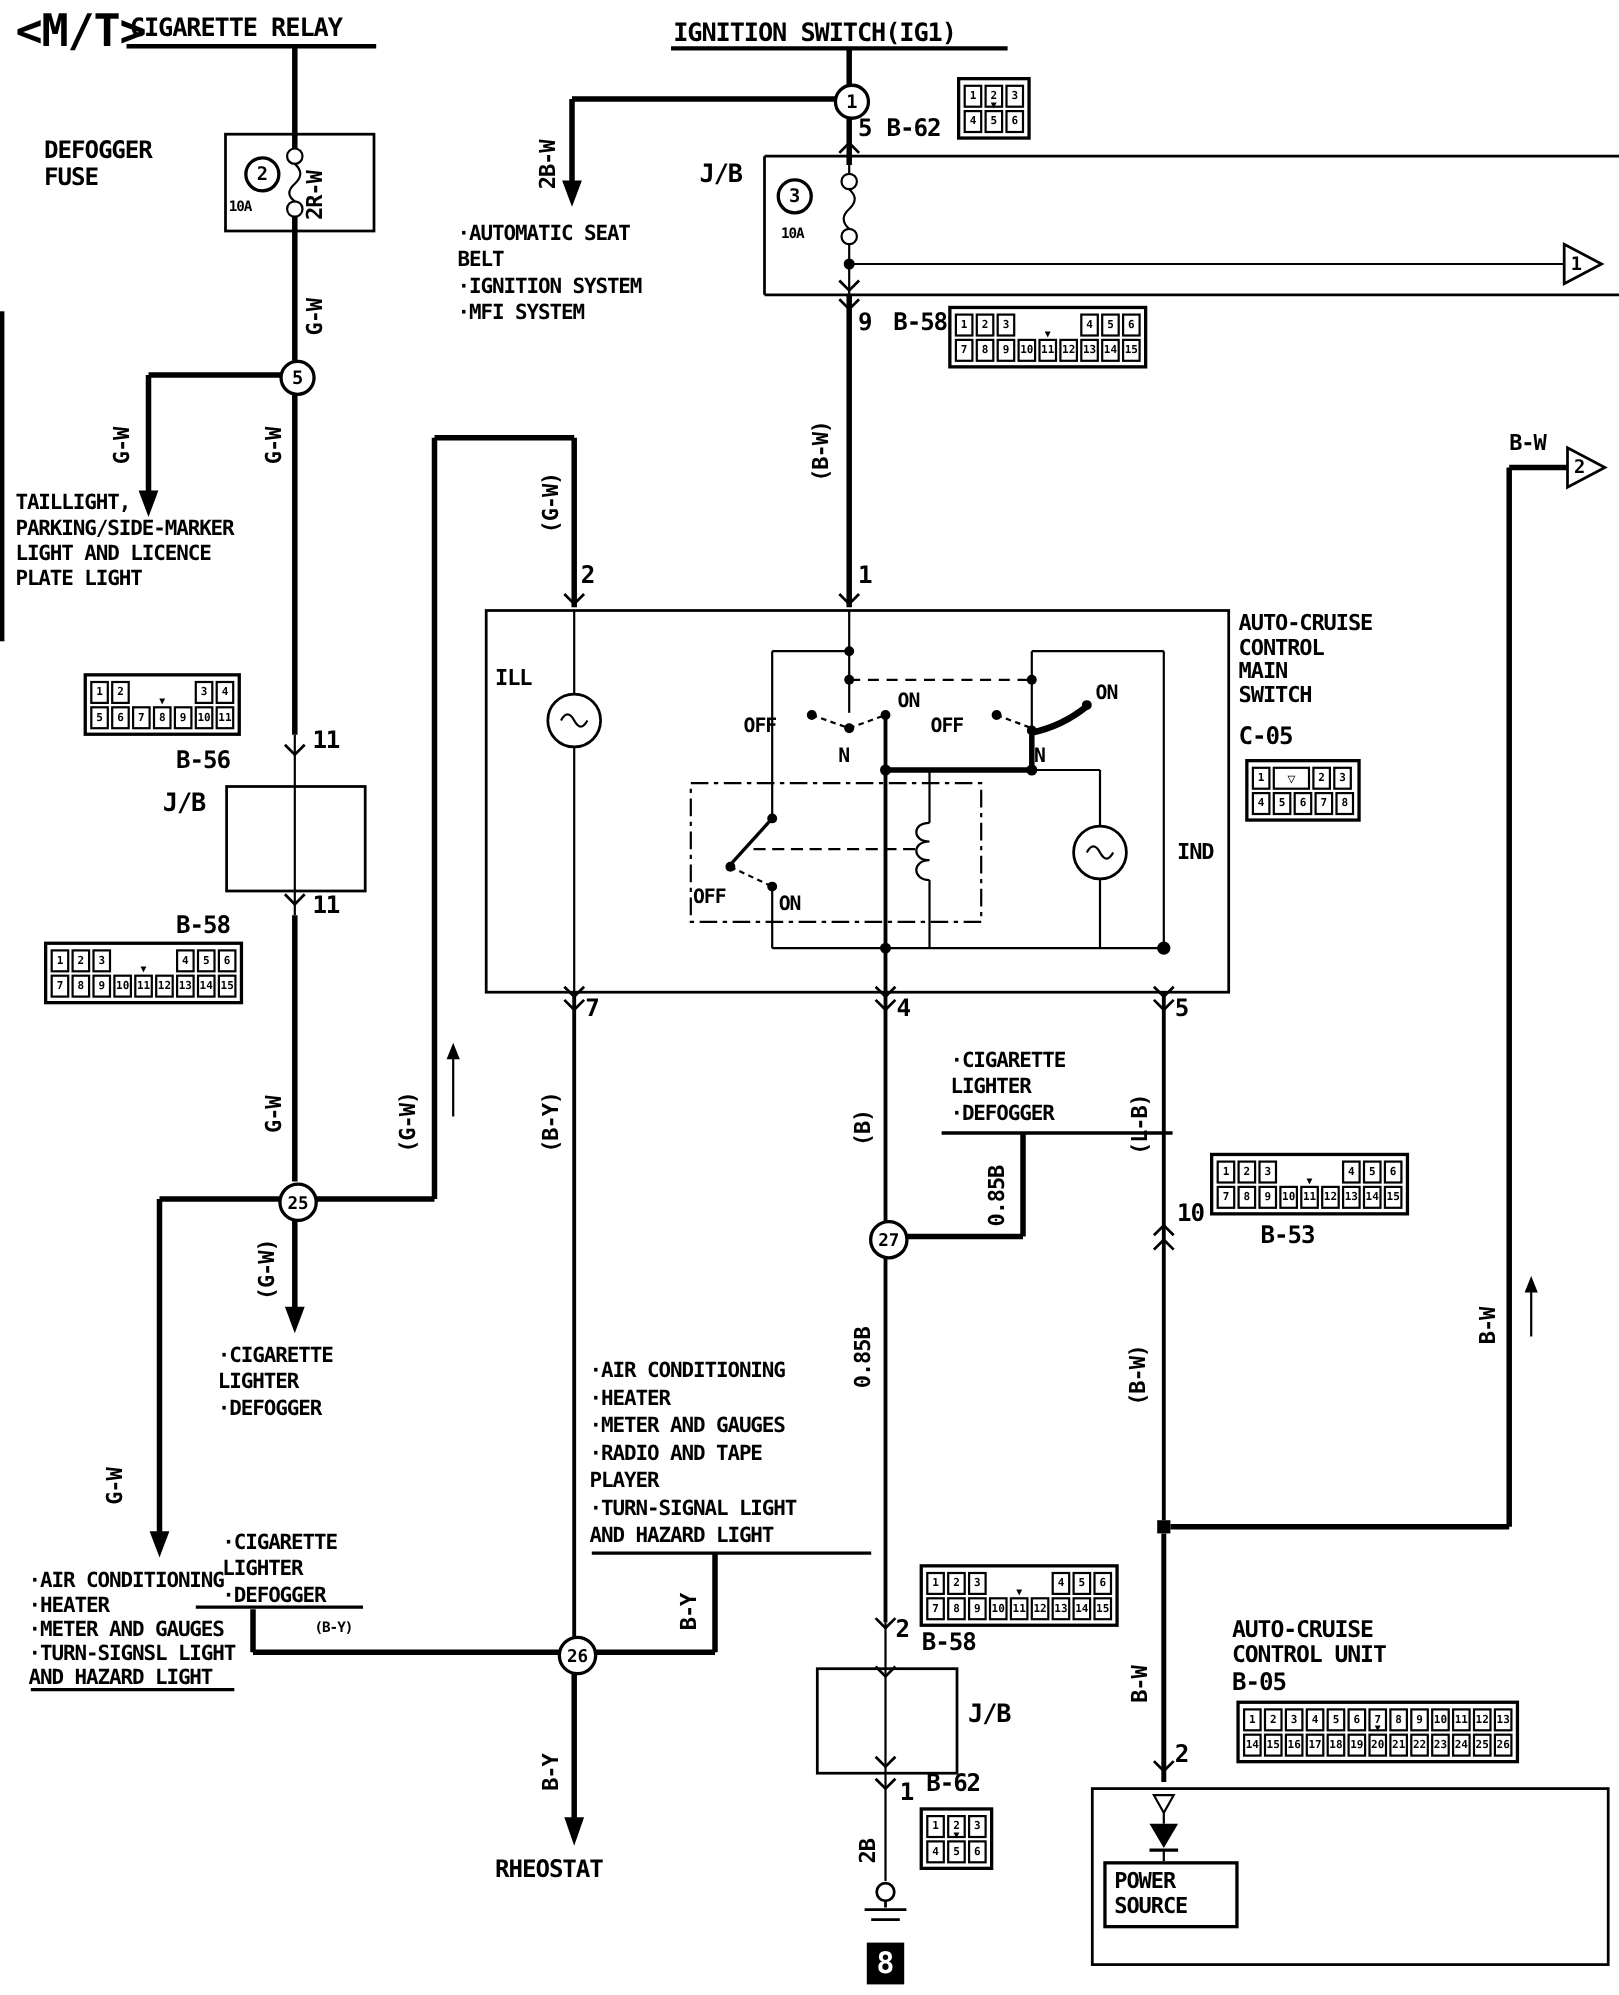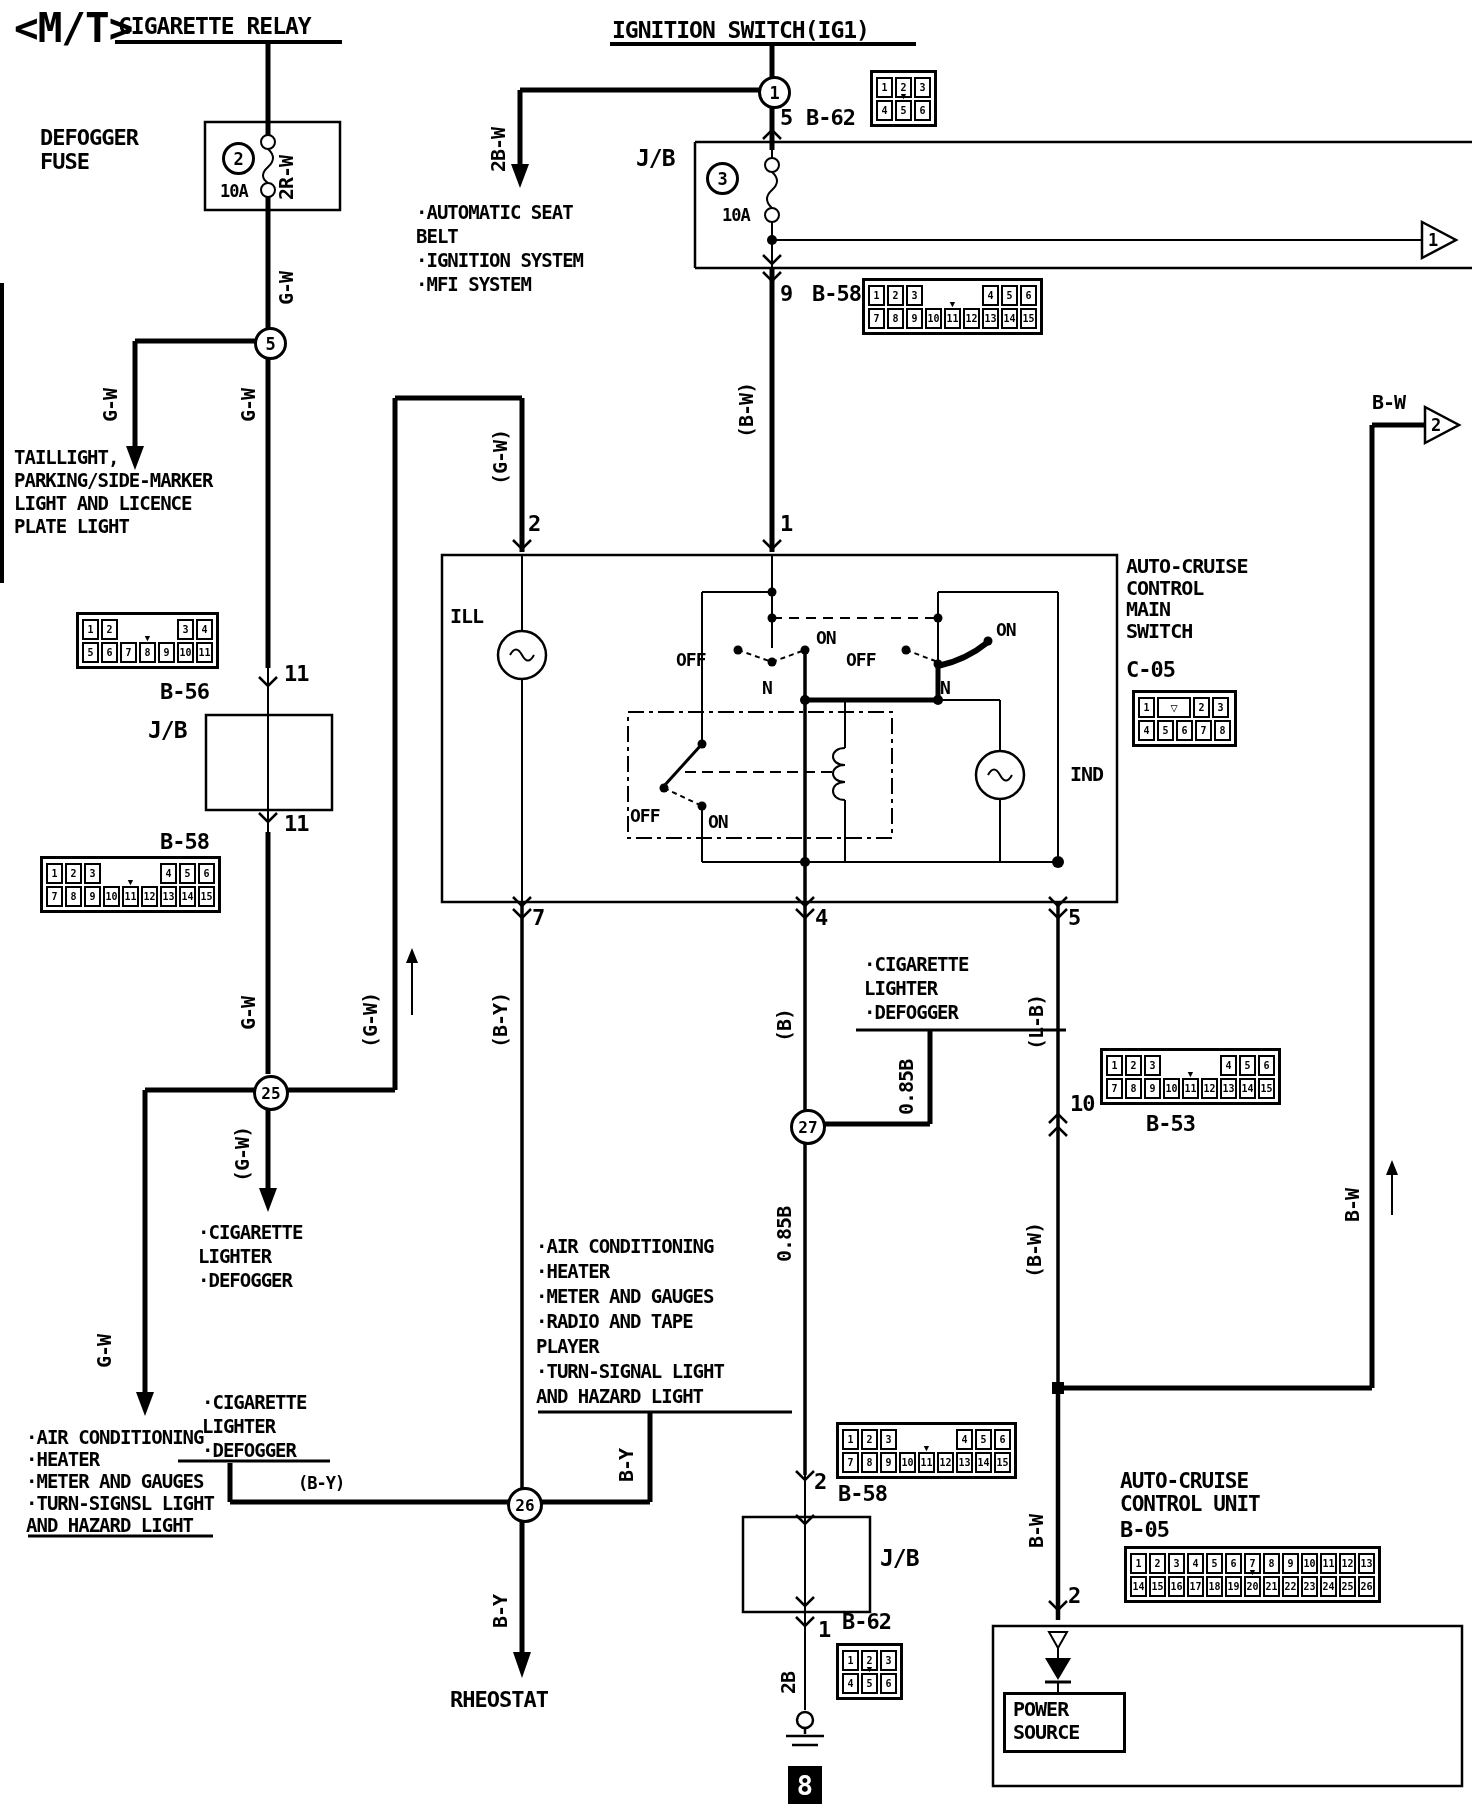--- a/index.html
+++ b/index.html
@@ -1,21 +1,21 @@
 <!DOCTYPE html>
 <html><head>
 <meta charset="utf-8">
 <style>
   html,body{margin:0;padding:0;background:#fff;}
   #page{position:relative;width:1472px;height:1814px;background:#fff;overflow:hidden;
         font-family:"DejaVu Sans Mono",monospace;color:#000;}
   svg{position:absolute;left:0;top:0;}
   .lbl{position:absolute;font-weight:bold;white-space:pre;letter-spacing:-1px;line-height:1.08;}
   .s30{font-size:41px;} .s23{font-size:23px;} .s22{font-size:22px;} .s21{font-size:21px;}
-  .s20{font-size:20px;} .s19{font-size:17px;padding-left:12px;} .s18{font-size:18px;}
+  .s20{font-size:20px;} .s19{font-size:13px;} .s18{font-size:18px;}
   .rot{transform:rotate(-90deg);transform-origin:0 0;}
   .list{position:absolute;font-weight:bold;font-size:19px;line-height:24px;white-space:pre;letter-spacing:-1px;}
   .ncirc{position:absolute;border:3px solid #000;border-radius:50%;background:#fff;
          display:flex;align-items:center;justify-content:center;font-weight:bold;}
   .n27{width:27px;height:27px;font-size:17px;}
   .n31{width:30px;height:30px;font-size:16px;}
   .connector{position:absolute;border:3px solid #000;background:#fff;padding:3px 2px 2px 2px;}
   .crow{display:flex;}
   .ccell{border:2px solid #000;width:13px;height:17px;margin:1px;display:flex;align-items:center;
          justify-content:center;font-size:10px;font-weight:bold;background:#fff;}

